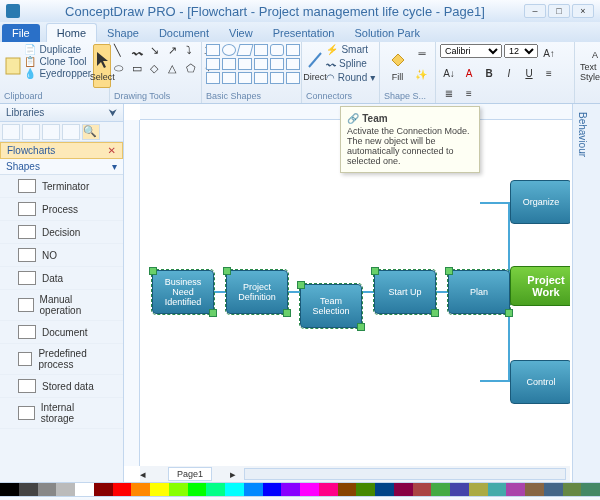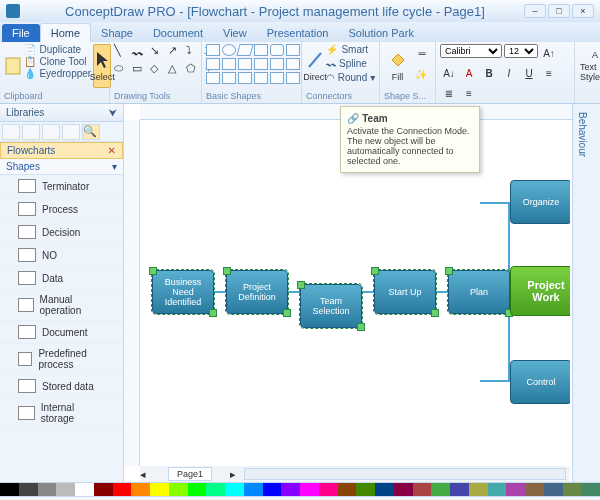--- a/index.html
+++ b/index.html
@@ -6,21 +6,21 @@
 body { width: 600px; height: 500px; overflow: hidden; background: #e8eef5; font-size: 11px; color: #333; position: relative; }
 
 .titlebar { height: 22px; background: linear-gradient(#f8fbff,#d7e6f7); display: flex; align-items: center; padding: 0 6px; }
 .titlebar .appicon { width: 14px; height: 14px; background: #2a7ab0; border-radius: 2px; margin-right: 6px; }
 .titlebar .title { flex: 1; text-align: center; color: #3a6ea5; font-size: 13px; }
 .winctrls { display: flex; gap: 2px; }
 .winctrls div { width: 22px; height: 14px; background: #eaf2fb; border: 1px solid #bcd2ea; border-radius: 2px; text-align: center; line-height: 12px; font-size: 9px; }
 
 .tabstrip { height: 20px; background: linear-gradient(#e8f1fb,#d5e4f5); display: flex; align-items: flex-end; padding-left: 2px; }
 .tabstrip .tab { padding: 3px 10px; color: #3a6ea5; font-size: 11px; border-radius: 3px 3px 0 0; cursor: pointer; }
-.tabstrip .tab.file { background: #2a70c8; color: #fff; margin-right: 0; }
+.tabstrip .tab.file { background: #2a70c8; color: #fff; margin-right: 6px; }
 .tabstrip .tab.active { background: #f5f9fe; border: 1px solid #c3d7ee; border-bottom: none; color: #2a4a6e; }
 
 .ribbon { height: 62px; background: linear-gradient(#f5f9fe,#e6eef8); border-bottom: 1px solid #b8cfe8; display: flex; }
 .rgroup { border-right: 1px solid #cddceb; padding: 2px 4px; display: flex; flex-direction: column; justify-content: space-between; }
 .rgroup .body { display: flex; gap: 2px; align-items: flex-start; }
 .rgroup .glabel { font-size: 9px; color: #6a8ab0; }
 .ibtn { min-width: 18px; height: 18px; border: 1px solid transparent; border-radius: 2px; display: flex; align-items: center; justify-content: center; cursor: pointer; font-size: 10px; }
 .ibtn.big { width: 32px; height: 44px; flex-direction: column; font-size: 9px; gap: 2px; }
 .ibtn.sel { background: #fcdc8a; border: 1px solid #d8ae4a; }
 .vlist { display: flex; flex-direction: column; gap: 1px; }
@@ -46,21 +46,21 @@
 .ruler-v { position: absolute; top: 16px; left: 0; width: 16px; bottom: 16px; background: #f5f9fe; border-right: 1px solid #c3d7ee; }
 .canvas { position: absolute; top: 16px; left: 16px; right: 30px; bottom: 16px; background: #fff; overflow: hidden; }
 .rightstrip { position: absolute; right: 0; top: 0; width: 28px; bottom: 0; background: #eaf2fb; border-left: 1px solid #c3d7ee; }
 .rightstrip .tab { writing-mode: vertical-rl; font-size: 10px; color: #3a6ea5; padding: 8px 4px; }
 
 .node { position: absolute; width: 62px; height: 44px; background: linear-gradient(#5ab0d0,#2a7aa0); border: 1px solid #1a5a7a; border-radius: 4px; color: #fff; font-size: 9px; display: flex; align-items: center; justify-content: center; text-align: center; padding: 2px; }
 .node.sel { outline: 1px dashed #2a8a4a; }
 .node.sel::before, .node.sel::after { content: ""; position: absolute; width: 6px; height: 6px; background: #6ad06a; border: 1px solid #2a8a4a; }
 .node.sel::before { top: -4px; left: -4px; }
 .node.sel::after { bottom: -4px; right: -4px; }
-.node.green { background: linear-gradient(#7ad040,#4aa020); border-color: #2a7a10; font-size: 11px; font-weight: bold; width: 72px; height: 50px; }
+.node.green { background: linear-gradient(#7ad040,#4aa020); border-color: #2a7a10; font-size: 11px; font-weight: bold; width: 72px; height: 40px; }
 .conn { position: absolute; background: #4aa8d8; }
 .conn.h { height: 2px; }
 .conn.v { width: 2px; }
 
 .tooltip { position: absolute; top: 106px; left: 340px; width: 140px; background: #fefff4; border: 1px solid #c8c8a8; padding: 6px; font-size: 9px; color: #444; box-shadow: 2px 2px 4px rgba(0,0,0,0.2); z-index: 50; }
 .tooltip b { font-size: 10px; display: block; margin-bottom: 2px; }
 
 .hscroll { position: absolute; bottom: 0; left: 16px; right: 30px; height: 16px; background: #f0f4f9; display: flex; align-items: center; }
 .hscroll .pgtab { padding: 1px 8px; font-size: 9px; background: #fff; border: 1px solid #c3d7ee; margin: 0 18px; }
 

